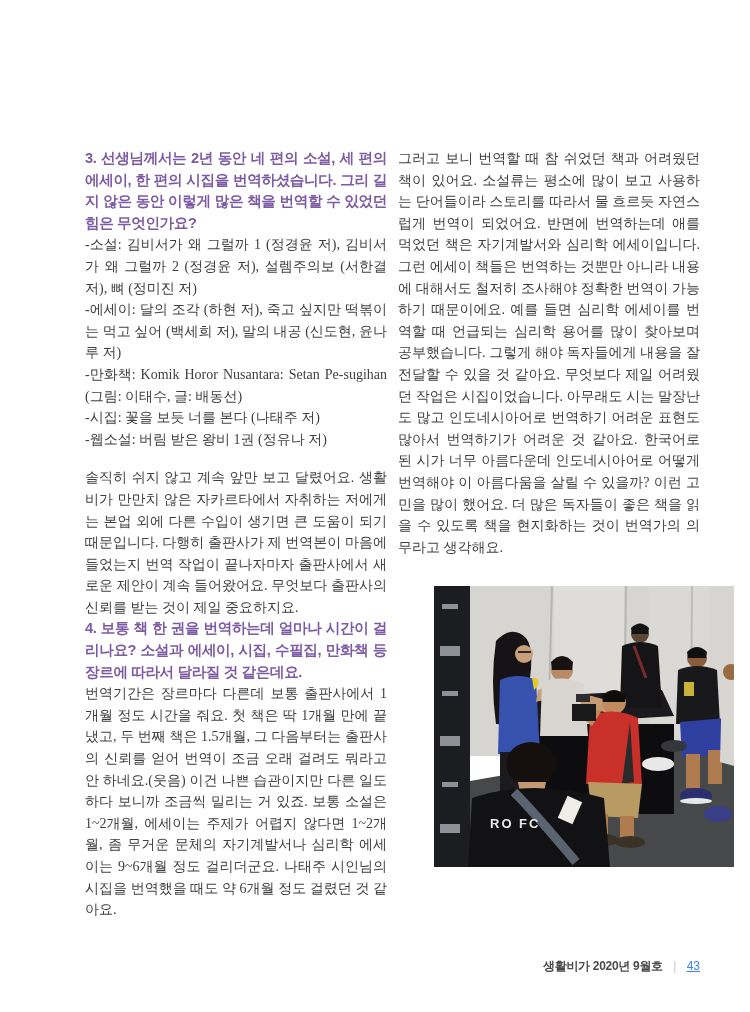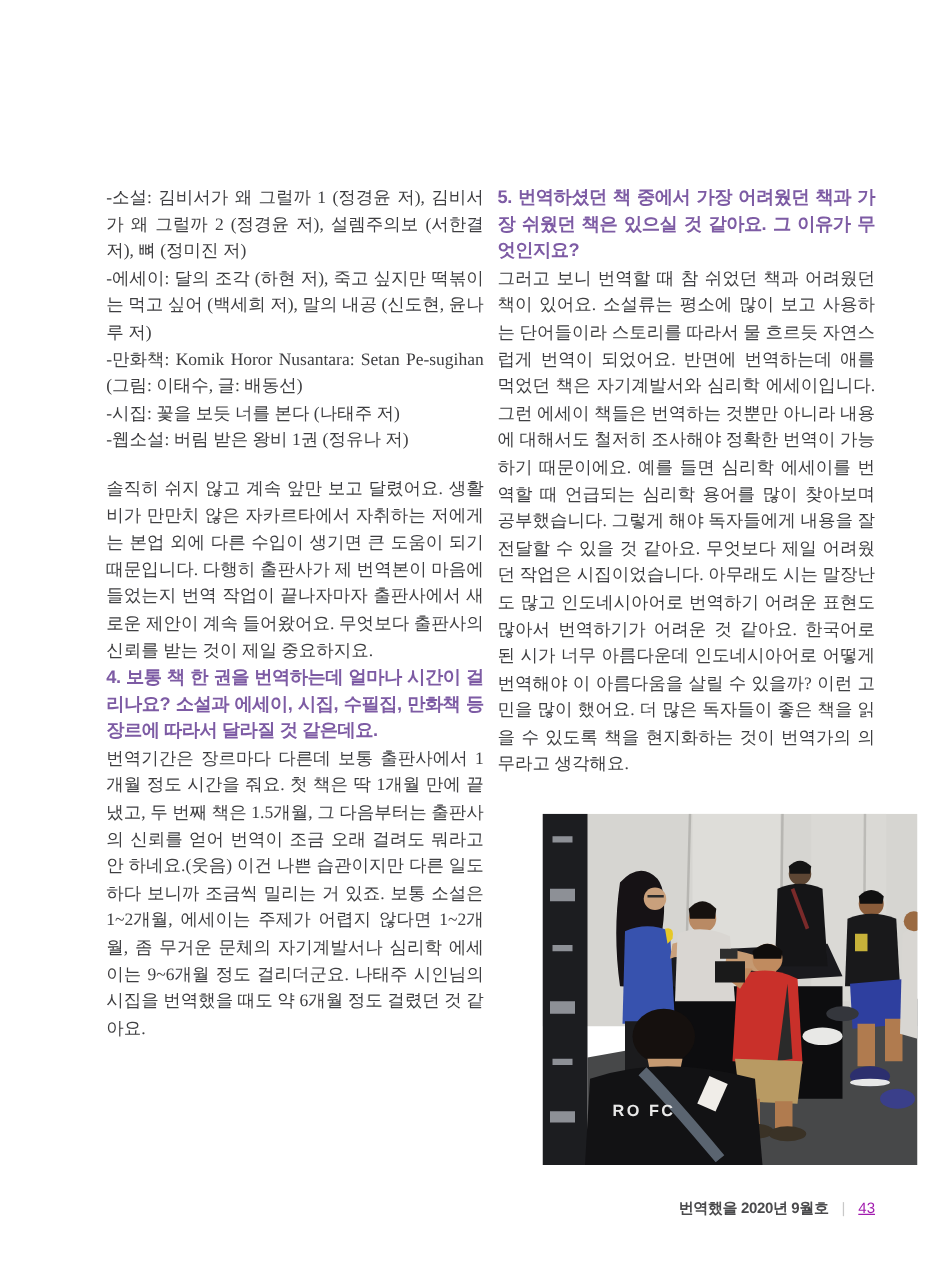--- a/index.html
+++ b/index.html
@@ -15,42 +15,42 @@
   .book-line{margin:0;font-family:Liberation Serif, serif;}
   .ans{margin:0;}
   .mt-gap{margin-top:17px;}
   .mt-sec{}
   .photo-frame{display:block;margin:28px 0 0 0;width:300px;height:281px;padding-left:36px;}
   .photo-frame svg{display:block;}
   .footer{position:absolute;top:958px;right:50px;font-family:"Liberation Sans", sans-serif;
           font-size:12px;line-height:16px;white-space:nowrap;}
   .footer .issue{color:#4a4a4c;font-weight:bold;letter-spacing:-0.3px;}
   .footer .sep{color:#c8c8c8;margin:0 7px;}
-  .footer .pn{color:#a21caf;text-decoration:underline;}
+  .footer .pn{color:#3b82f6;text-decoration:underline;}
 </style>
 </head>
 <body>
 
 <div class="page">
 
   <div class="col col-left">
+    <p class="q">3. 선생님께서는 2년 동안 네 편의 소설, 세 편의 에세이, 한 편의 시집을 번역하셨습니다. 그리 길지 않은 동안 이렇게 많은 책을 번역할 수 있었던 힘은 무엇인가요?</p>
     <div class="books">
       <p class="book-line">-소설: 김비서가 왜 그럴까 1 (정경윤 저), 김비서가 왜 그럴까 2 (정경윤 저), 설렘주의보 (서한결 저), 뼈 (정미진 저)</p>
       <p class="book-line">-에세이: 달의 조각 (하현 저), 죽고 싶지만 떡볶이는 먹고 싶어 (백세희 저), 말의 내공 (신도현, 윤나루 저)</p>
       <p class="book-line">-만화책: Komik Horor Nusantara: Setan Pe-sugihan (그림: 이태수, 글: 배동선)</p>
       <p class="book-line">-시집: 꽃을 보듯 너를 본다 (나태주 저)</p>
       <p class="book-line">-웹소설: 버림 받은 왕비 1권 (정유나 저)</p>
     </div>
     <p class="ans mt-gap">솔직히 쉬지 않고 계속 앞만 보고 달렸어요. 생활비가 만만치 않은 자카르타에서 자취하는 저에게는 본업 외에 다른 수입이 생기면 큰 도움이 되기 때문입니다. 다행히 출판사가 제 번역본이 마음에 들었는지 번역 작업이 끝나자마자 출판사에서 새로운 제안이 계속 들어왔어요. 무엇보다 출판사의 신뢰를 받는 것이 제일 중요하지요.</p>
     <p class="q mt-sec">4. 보통 책 한 권을 번역하는데 얼마나 시간이 걸리나요? 소설과 에세이, 시집, 수필집, 만화책 등 장르에 따라서 달라질 것 같은데요.</p>
     <p class="ans">번역기간은 장르마다 다른데 보통 출판사에서 1개월 정도 시간을 줘요. 첫 책은 딱 1개월 만에 끝냈고, 두 번째 책은 1.5개월, 그 다음부터는 출판사의 신뢰를 얻어 번역이 조금 오래 걸려도 뭐라고 안 하네요.(웃음) 이건 나쁜 습관이지만 다른 일도 하다 보니까 조금씩 밀리는 거 있죠. 보통 소설은 1~2개월, 에세이는 주제가 어렵지 않다면 1~2개월, 좀 무거운 문체의 자기계발서나 심리학 에세이는 9~6개월 정도 걸리더군요. 나태주 시인님의 시집을 번역했을 때도 약 6개월 정도 걸렸던 것 같아요.</p>
   </div>
 
   <div class="col col-right">
-    <p class="q">5. 번역하셨던 책 중에서 가장 어려웠던 책과 가장 쉬웠던 책은 있으실 것 같아요. 그 이유가 무엇인지요?</p>
     <p class="ans">그러고 보니 번역할 때 참 쉬었던 책과 어려웠던 책이 있어요. 소설류는 평소에 많이 보고 사용하는 단어들이라 스토리를 따라서 물 흐르듯 자연스럽게 번역이 되었어요. 반면에 번역하는데 애를 먹었던 책은 자기계발서와 심리학 에세이입니다. 그런 에세이 책들은 번역하는 것뿐만 아니라 내용에 대해서도 철저히 조사해야 정확한 번역이 가능하기 때문이에요. 예를 들면 심리학 에세이를 번역할 때 언급되는 심리학 용어를 많이 찾아보며 공부했습니다. 그렇게 해야 독자들에게 내용을 잘 전달할 수 있을 것 같아요. 무엇보다 제일 어려웠던 작업은 시집이었습니다. 아무래도 시는 말장난도 많고 인도네시아어로 번역하기 어려운 표현도 많아서 번역하기가 어려운 것 같아요. 한국어로 된 시가 너무 아름다운데 인도네시아어로 어떻게 번역해야 이 아름다움을 살릴 수 있을까? 이런 고민을 많이 했어요. 더 많은 독자들이 좋은 책을 읽을 수 있도록 책을 현지화하는 것이 번역가의 의무라고 생각해요.</p>
 
     <figure class="photo-frame">
       <svg width="300" height="281" viewBox="0 0 300 281" xmlns="http://www.w3.org/2000/svg">
 
         <rect x="0" y="0" width="300" height="170" fill="#d6d5d1"></rect>
         <rect x="120" y="0" width="70" height="160" fill="#deddd9"></rect>
         <rect x="215" y="0" width="60" height="150" fill="#dad9d5"></rect>
         <line x1="118" y1="0" x2="114" y2="160" stroke="#b7b6b2" stroke-width="2"></line>
         <line x1="192" y1="0" x2="190" y2="155" stroke="#b7b6b2" stroke-width="2"></line>
@@ -143,18 +143,18 @@
 
         <g>
           <ellipse cx="224" cy="178" rx="16" ry="7" fill="#e8e8e6"></ellipse>
           <ellipse cx="240" cy="160" rx="13" ry="6" fill="#34363c"></ellipse>
         </g>
       </svg>
     </figure>
   </div>
 
   <div class="footer">
-    <span class="issue">번역했을 2020년 9월호</span>
+    <span class="issue">생활비가 2020년 9월호</span>
     <span class="sep">|</span>
     <span class="pn">43</span>
   </div>
 
 </div>
 
 </body></html>

